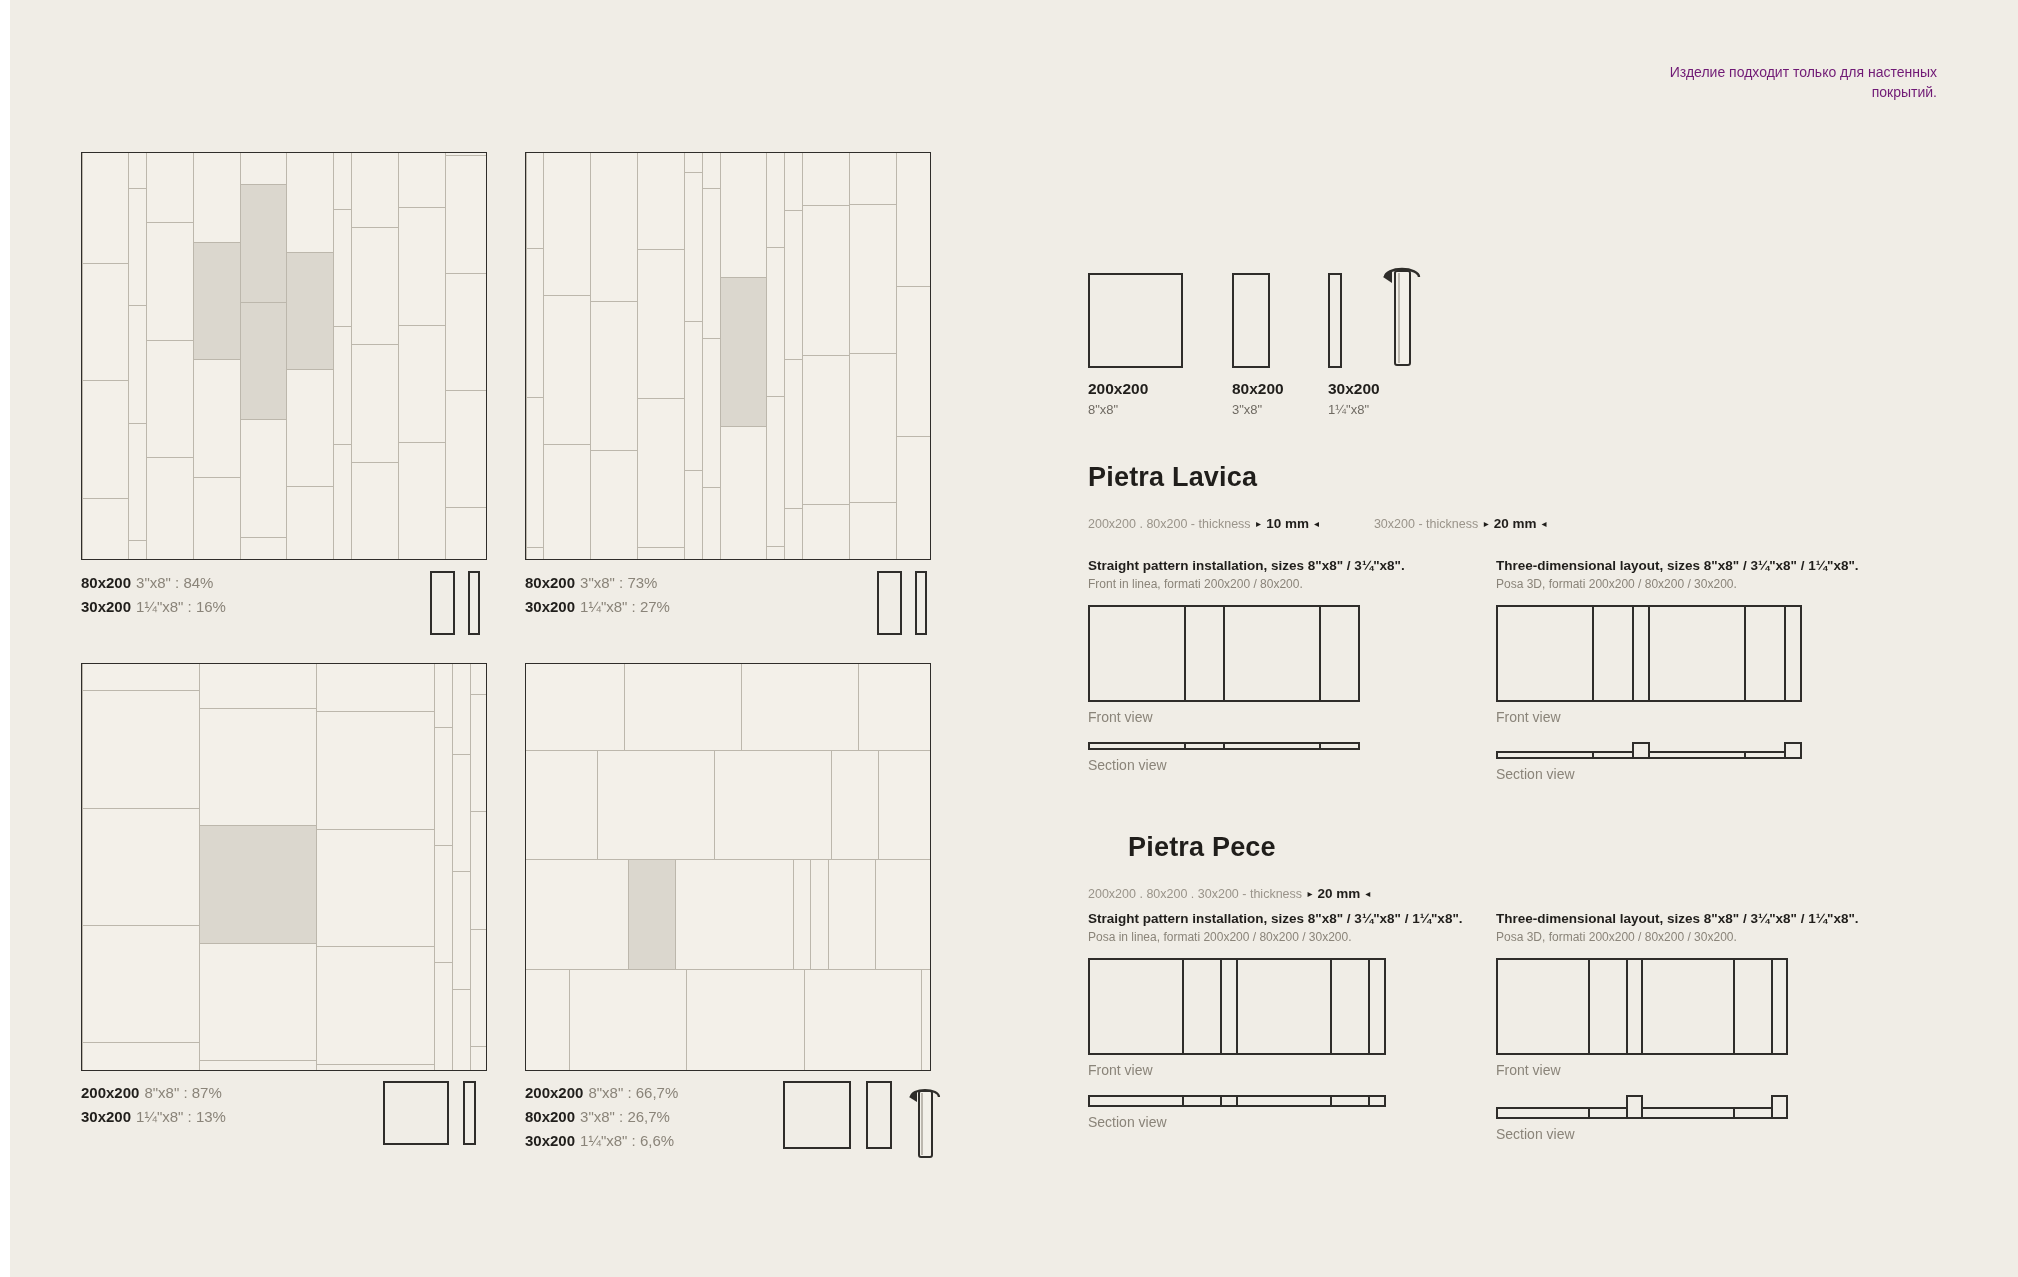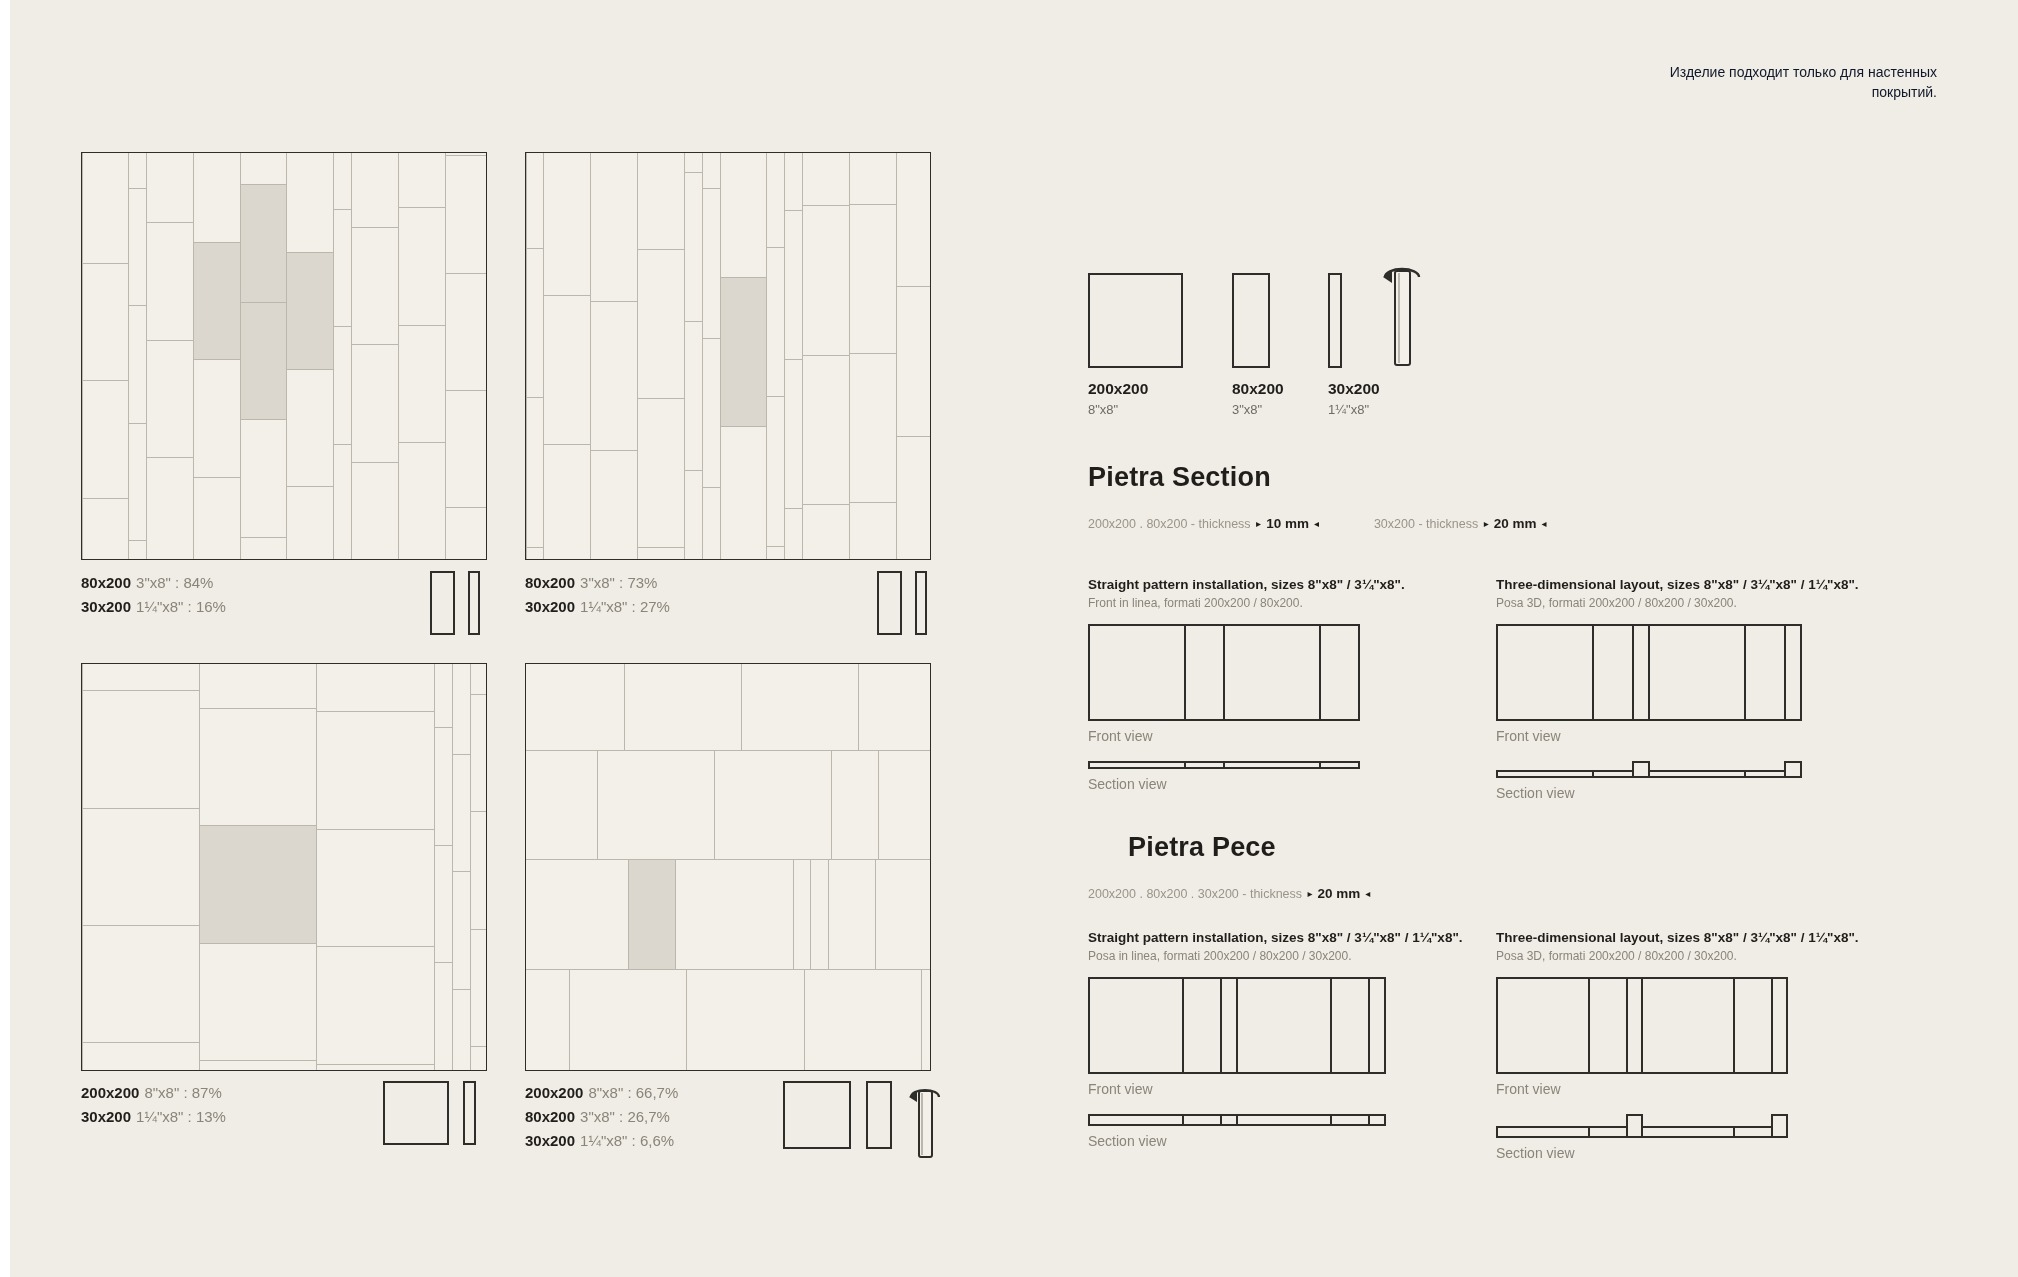--- a/index.html
+++ b/index.html
@@ -5,41 +5,41 @@
   :root{
     --bg:#f0ede6; --line:#2f2d2a; --dark:#201e1b; --muted:#8a8479; --body:#4f4b44;
     --joint:#bcb7ac; --tile:#f3f0e9; --shade:#dbd7ce;
   }
   html,body{margin:0;padding:0;background:#e8e5de;}
   body{font-family:"Liberation Sans", sans-serif;}
   #page{position:relative;width:2018px;height:1277px;background:var(--bg);overflow:hidden;}
   .strip{position:absolute;left:0;top:0;width:10px;height:100%;background:#ffffff;}
   .abs{position:absolute;}
   .title{font-size:34px;font-weight:500;color:var(--dark);letter-spacing:.5px;margin:0;}
-  .note{font-size:14px;color:#0f172a;text-align:right;line-height:1.45;width:320px;}
+  .note{font-size:14px;color:#701a75;text-align:right;line-height:1.45;width:320px;}
   
   .pattern{border:1.5px solid var(--line);box-sizing:border-box;background:var(--tile);}
   .pattern svg{display:block;}
   .plabel{line-height:24px;white-space:nowrap;}
   .plabel .b{font-size:15px;font-weight:700;color:var(--dark);}
   .plabel .l{font-size:15px;color:var(--muted);margin-left:5px;}
   .legend{display:flex;align-items:flex-start;}
   .legend svg{display:block;}
   
   .intro{width:840px;font-size:14.5px;color:var(--body);line-height:1.5;}
   .intro p{margin:0 0 14px 0;}
   .size-shape{box-sizing:border-box;border:2px solid var(--line);background:transparent;position:absolute;bottom:0;}
   .size-mm{font-size:15.5px;font-weight:700;color:var(--dark);white-space:nowrap;}
   .size-in{font-size:13px;color:#6f6a62;white-space:nowrap;margin-top:4px;}
   .coll-title{font-size:27px;font-weight:600;color:var(--dark);margin:0;letter-spacing:.2px;}
   .spec{font-size:12.5px;color:#9a948a;white-space:nowrap;}
   .spec .spec-v{font-size:13.5px;font-weight:700;color:var(--dark);margin:0 3px;}
   .spec .spec-arrow{font-size:10px;color:var(--dark);margin:0 2px;position:relative;top:-1px;}
   .spec .gap{display:inline-block;width:46px;}
-  .layout-col{position:absolute;margin-top:19px;}
+  .layout-col{position:absolute;}
   .layout-title{font-size:13.5px;font-weight:700;color:var(--dark);margin:0 0 4px 0;white-space:nowrap;}
   .layout-sub{font-size:12px;color:var(--muted);margin:0 0 14px 0;white-space:nowrap;}
   .front-diagram{display:flex;height:97px;}
   .front-diagram .seg,.section-diagram .seg{border:2px solid var(--line);box-sizing:border-box;background:transparent;}
   .front-diagram .seg{height:97px;}
   .section-diagram{display:flex;align-items:flex-end;margin-top:17px;}
   .viewlabel{font-size:14px;color:var(--muted);margin-top:7px;}
 </style>
 </head>
 <body>
@@ -289,21 +289,21 @@
     <div class="abs" style="left:144px;top:107px;">
       <div class="size-mm">80x200</div>
       <div class="size-in">3"x8"</div>
     </div>
     <div class="abs" style="left:240px;top:107px;">
       <div class="size-mm">30x200</div>
       <div class="size-in">1¼"x8"</div>
     </div>
   </div>
 
-  <h2 class="abs coll-title" style="left:1088px;top:462px;">Pietra Section</h2>
+  <h2 class="abs coll-title" style="left:1088px;top:462px;">Pietra Lavica</h2>
   <div class="abs spec" style="left:1088px;top:516px;">
     <span>200x200 . 80x200 - thickness</span>
     <span class="spec-arrow">▸</span><span class="spec-v">10 mm</span><span class="spec-arrow">◂</span>
     <span class="gap"></span>
     <span>30x200 - thickness</span>
     <span class="spec-arrow">▸</span><span class="spec-v">20 mm</span><span class="spec-arrow">◂</span>
   </div>
 
   <div class="layout-col" style="left:1088px;top:558px;width:272px;">
     <p class="layout-title">Straight pattern installation, sizes 8"x8" / 3¼"x8".</p>

